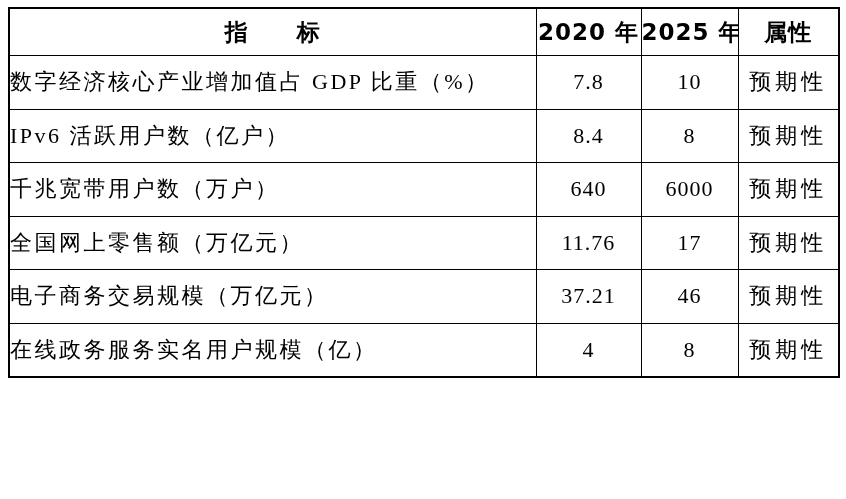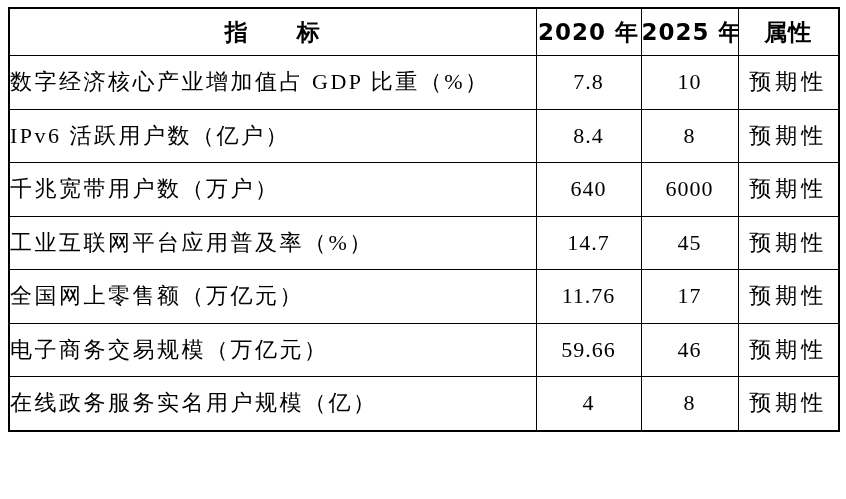--- a/index.html
+++ b/index.html
@@ -95,34 +95,28 @@
           <td class="num">8</td>
           <td class="attr">预期性</td>
         </tr>
         <tr>
           <td class="indicator">千兆宽带用户数（万户）</td>
           <td class="num">640</td>
           <td class="num">6000</td>
           <td class="attr">预期性</td>
         </tr>
         <tr>
-          <td class="indicator">工业互联网平台应用普及率（%）</td>
-          <td class="num">14.7</td>
-          <td class="num">45</td>
-          <td class="attr">预期性</td>
-        </tr>
-        <tr>
           <td class="indicator">全国网上零售额（万亿元）</td>
           <td class="num">11.76</td>
           <td class="num">17</td>
           <td class="attr">预期性</td>
         </tr>
         <tr>
           <td class="indicator">电子商务交易规模（万亿元）</td>
-          <td class="num">59.66</td>
+          <td class="num">37.21</td>
           <td class="num">46</td>
           <td class="attr">预期性</td>
         </tr>
         <tr>
           <td class="indicator">在线政务服务实名用户规模（亿）</td>
           <td class="num">4</td>
           <td class="num">8</td>
           <td class="attr">预期性</td>
         </tr>
       </tbody>

